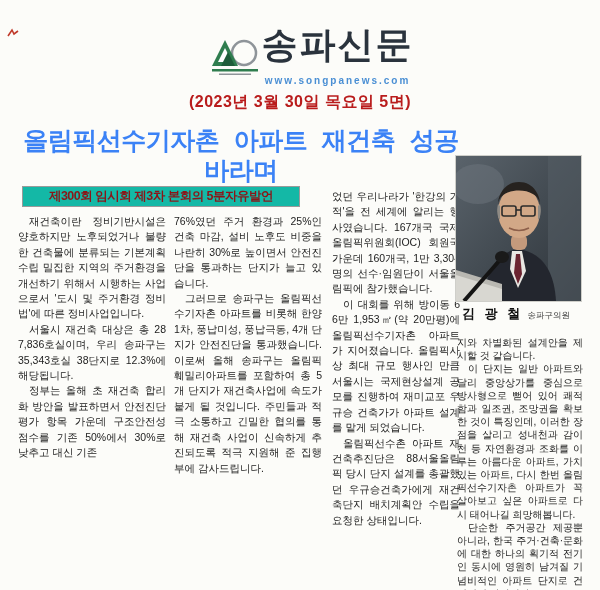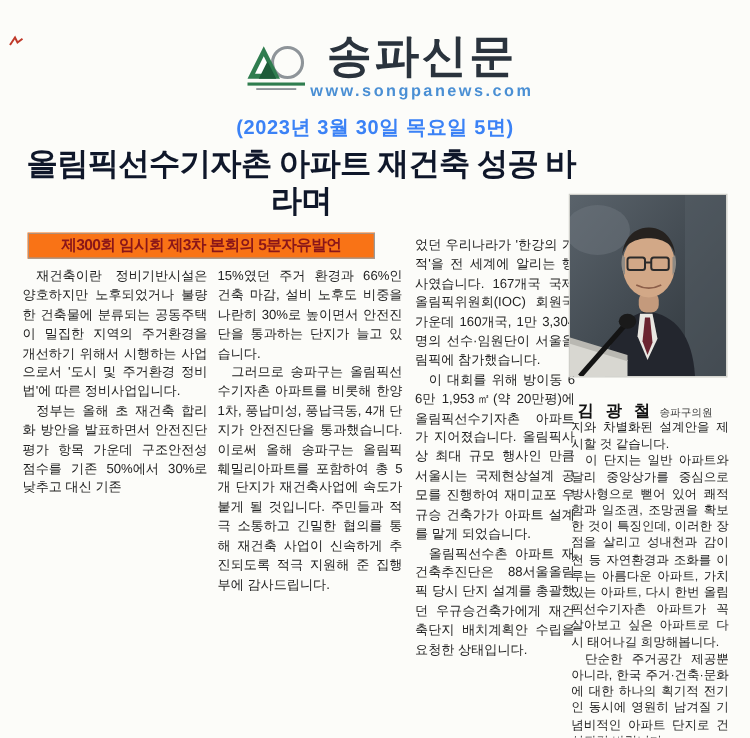--- a/index.html
+++ b/index.html
@@ -11,46 +11,46 @@
   }
   .scan-mark{position:absolute;left:7px;top:28px;width:12px;height:10px;}
   
   .masthead{position:absolute;left:12px;top:26px;width:100%;display:flex;justify-content:center;align-items:center;gap:3px;}
   .logo-icon{width:48px;height:42px;flex:0 0 auto;margin-top:2px;}
   .logo-col{display:flex;flex-direction:column;align-items:center;}
   .logo-text{
     font-size:36px;font-weight:bold;letter-spacing:2px;color:#2a333d;
     font-family:"Liberation Sans","DejaVu Sans",sans-serif;line-height:1.05;
   }
-  .logo-url{font-size:13px;letter-spacing:2px;color:#4a8fd4;font-weight:bold;margin-top:1px;}
+  .logo-url{font-size:10px;letter-spacing:2px;color:#4a8fd4;font-weight:bold;margin-top:11px;}
   
   .dateline{position:absolute;left:0;top:92px;width:100%;text-align:center;
-    font-size:16px;font-weight:bold;color:#3b82f6;letter-spacing:0.5px;}
+    font-size:16px;font-weight:bold;color:#b91c1c;letter-spacing:0.5px;}
   
-  .headline{position:absolute;left:20px;top:117px;width:442px;text-align:center;
-    font-family:Liberation Serif, serif;
-    font-size:25px;font-weight:bold;color:#0f172a;letter-spacing:-0.5px;line-height:1.2;}
+  .headline{position:absolute;left:20px;top:128px;width:442px;text-align:center;
+    font-family:Liberation Mono, monospace;
+    font-size:25px;font-weight:bold;color:#3b82f6;letter-spacing:-0.5px;line-height:1.2;}
   
   .kicker{position:absolute;left:22px;top:186px;width:278px;height:21px;
-    background:#f97316;display:flex;align-items:center;justify-content:center;
+    background:#14b8a6;display:flex;align-items:center;justify-content:center;
     box-shadow:0 0 0 1px #9a9a9a inset;}
   .kicker span{font-size:12.5px;font-weight:bold;color:#8a1619;letter-spacing:-0.5px;}
   
   .col{position:absolute;text-align:justify;word-break:break-all;
     font-size:10.5px;line-height:15.4px;color:#222;}
   .col p{margin:0;text-indent:11px;}
   .col[data-cont-first] p:first-child{text-indent:0;}
   .col1{left:18px;top:214px;width:148px;height:370px;}
   .col2{left:174px;top:214px;width:148px;height:370px;}
   .col3{left:332px;top:189px;width:128px;height:396px;}
   .col4{left:457px;top:336px;width:126px;height:250px;font-size:10px;line-height:13.2px;}
   
   .photo{position:absolute;left:456px;top:156px;width:125px;height:145px;
     outline:1px solid #cfcfca;}
-  .caption{position:absolute;left:448px;top:319px;width:136px;text-align:center;line-height:1.25;}
+  .caption{position:absolute;left:448px;top:303px;width:136px;text-align:center;line-height:1.25;}
   .caption .name{font-size:13px;font-weight:bold;letter-spacing:3px;color:#111;}
   .caption .title{font-size:8.5px;color:#333;letter-spacing:0;}
   .caption .district{font-size:9px;color:#222;display:block;}
 </style>
 </head>
 <body>
 
 <svg class="scan-mark" viewBox="0 0 12 10">
   <path d="M1 8 L5 2 L7 6 L11 3" stroke="#c03a2b" stroke-width="1.6" fill="none"></path>
 </svg>
@@ -72,25 +72,26 @@
 
 <div class="dateline">(2023년 3월 30일 목요일 5면)</div>
 
 <h1 class="headline" style="margin:0;">올림픽선수기자촌 아파트 재건축 성공 바라며</h1>
 
 <div class="kicker">
   <span>제300회 임시회 제3차 본회의 5분자유발언</span>
 </div>
 
 <div class="col col1">
-    <p>재건축이란 정비기반시설은 양호하지만 노후되었거나 불량한 건축물에 분류되는 공동주택이 밀집한 지역의 주거환경을 개선하기 위해서 시행하는 사업으로서 '도시 및 주거환경 정비법'에 따른 정비사업입니다.</p>
+    <p>재건축이란 정비기반시설은 양호하지만 노후되었거나 불량한 건축물에 분류되는 기본계획수립 밀집한 지역의 주거환경을 개선하기 위해서 시행하는 사업으로서 '도시 및 주거환경 정비법'에 따른 정비사업입니다.</p>
+    <p>서울시 재건축 대상은 총 287,836호실이며, 우리 송파구는 35,343호실 38단지로 12.3%에 해당됩니다.</p>
     <p>정부는 올해 초 재건축 합리화 방안을 발표하면서 안전진단 평가 항목 가운데 구조안전성 점수를 기존 50%에서 30%로 낮추고 대신 기존</p>
   </div>
 <div class="col col2" data-cont-first="">
-    <p>15%였던 주거 환경과 66%인 건축 마감, 설비 노후도 비중을 나란히 30%로 높이면서 안전진단을 통과하는 단지가 늘고 있습니다.</p>
+    <p>76%였던 주거 환경과 25%인 건축 마감, 설비 노후도 비중을 나란히 30%로 높이면서 안전진단을 통과하는 단지가 늘고 있습니다.</p>
     <p>그러므로 송파구는 올림픽선수기자촌 아파트를 비롯해 한양1차, 풍납미성, 풍납극동, 4개 단지가 안전진단을 통과했습니다. 이로써 올해 송파구는 올림픽 훼밀리아파트를 포함하여 총 5개 단지가 재건축사업에 속도가 붙게 될 것입니다. 주민들과 적극 소통하고 긴밀한 협의를 통해 재건축 사업이 신속하게 추진되도록 적극 지원해 준 집행부에 감사드립니다.</p>
   </div>
 <div class="col col3" data-cont-first="">
     <p>었던 우리나라가 '한강의 기적'을 전 세계에 알리는 행사였습니다. 167개국 국제 올림픽위원회(IOC) 회원국 가운데 160개국, 1만 3,304명의 선수·임원단이 서울올림픽에 참가했습니다.</p>
     <p>이 대회를 위해 방이동 66만 1,953㎡(약 20만평)에 올림픽선수기자촌 아파트가 지어졌습니다. 올림픽사상 최대 규모 행사인 만큼 서울시는 국제현상설계 공모를 진행하여 재미교포 우규승 건축가가 아파트 설계를 맡게 되었습니다.</p>
     <p>올림픽선수촌 아파트 재건축추진단은 88서울올림픽 당시 단지 설계를 총괄했던 우규승건축가에게 재건축단지 배치계획안 수립을 요청한 상태입니다.</p>
   </div>
 <div class="col col4" data-cont-first="">
     <p>지와 차별화된 설계안을 제시할 것 같습니다.</p>
     <p>이 단지는 일반 아파트와 달리 중앙상가를 중심으로 방사형으로 뻗어 있어 쾌적함과 일조권, 조망권을 확보한 것이 특징인데, 이러한 장점을 살리고 성내천과 감이천 등 자연환경과 조화를 이루는 아름다운 아파트, 가치있는 아파트, 다시 한번 올림픽선수기자촌 아파트가 꼭 살아보고 싶은 아파트로 다시 태어나길 희망해봅니다.</p>

